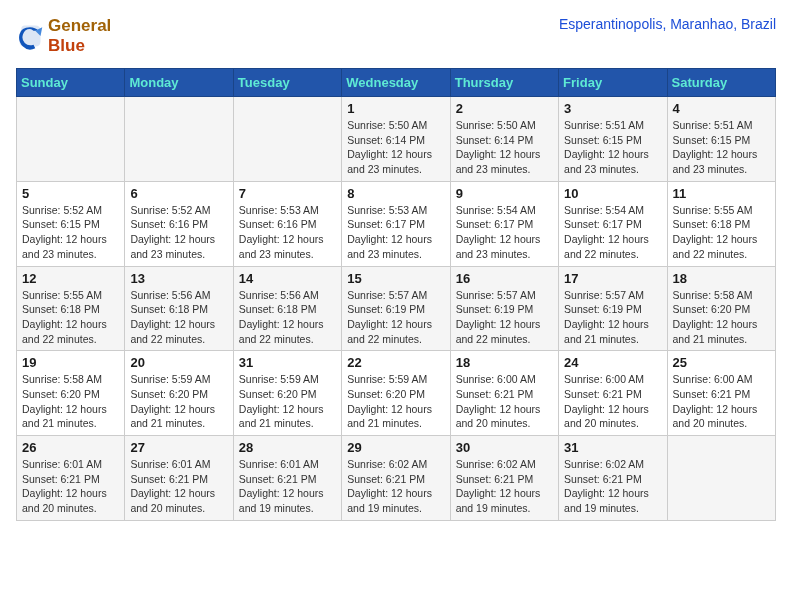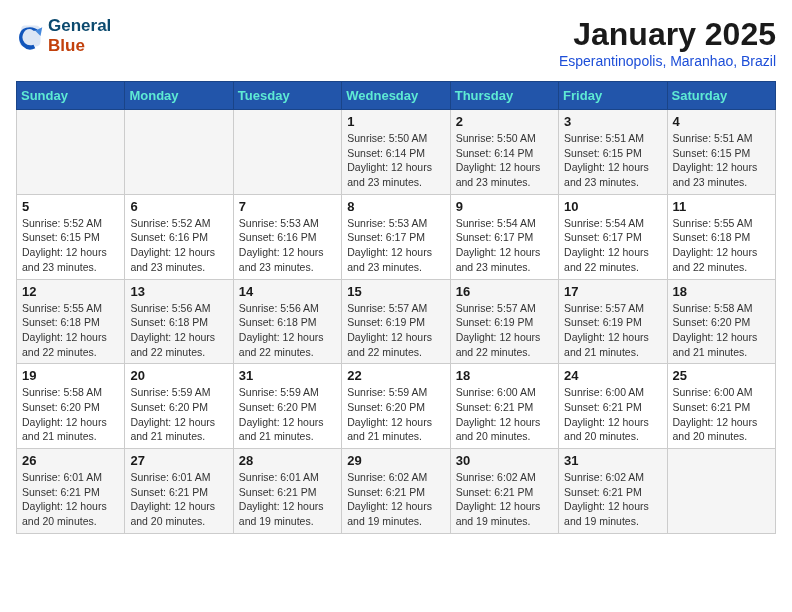--- a/index.html
+++ b/index.html
@@ -88,26 +88,25 @@
 
 <div class="header">
   <div class="logo">
     <svg class="logo-icon" viewBox="0 0 32 32">
       <rect x="0" y="0" width="32" height="32" fill="white"></rect>
       <path d="M6 8 Q6 4 10 4 L22 4 Q28 4 28 10 L28 22 Q28 28 22 28 L10 28 Q4 28 4 22 Z" fill="#1155bb" opacity="0.15"></path>
       <path d="M16 6 Q22 6 26 10 L20 10 Q18 8 16 8 Q10 8 8 14 Q6 20 10 24 Q14 28 20 26 L22 30 Q14 34 8 28 Q2 22 4 14 Q6 6 16 6 Z" fill="#1155bb"></path>
       <path d="M22 10 L30 6 L28 16 Z" fill="#4488dd"></path>
     </svg>
     <div>
-      <div style="font-size:17px;font-weight:bold;color:#0c4a6e;">General</div>
+      <div style="font-size:17px;font-weight:bold;color:#a16207;">General</div>
       <div style="font-size:17px;font-weight:bold;color:#c2410c;">Blue</div>
     </div>
   </div>
   <div class="title-area">
-    <div class="month-title">January 2025</div>
     <div class="subtitle">Esperantinopolis, Maranhao, Brazil</div>
   </div>
 </div>
 
 <table class="calendar">
   <thead>
     <tr>
     <th>Sunday</th>
         <th>Monday</th>
         <th>Tuesday</th>

